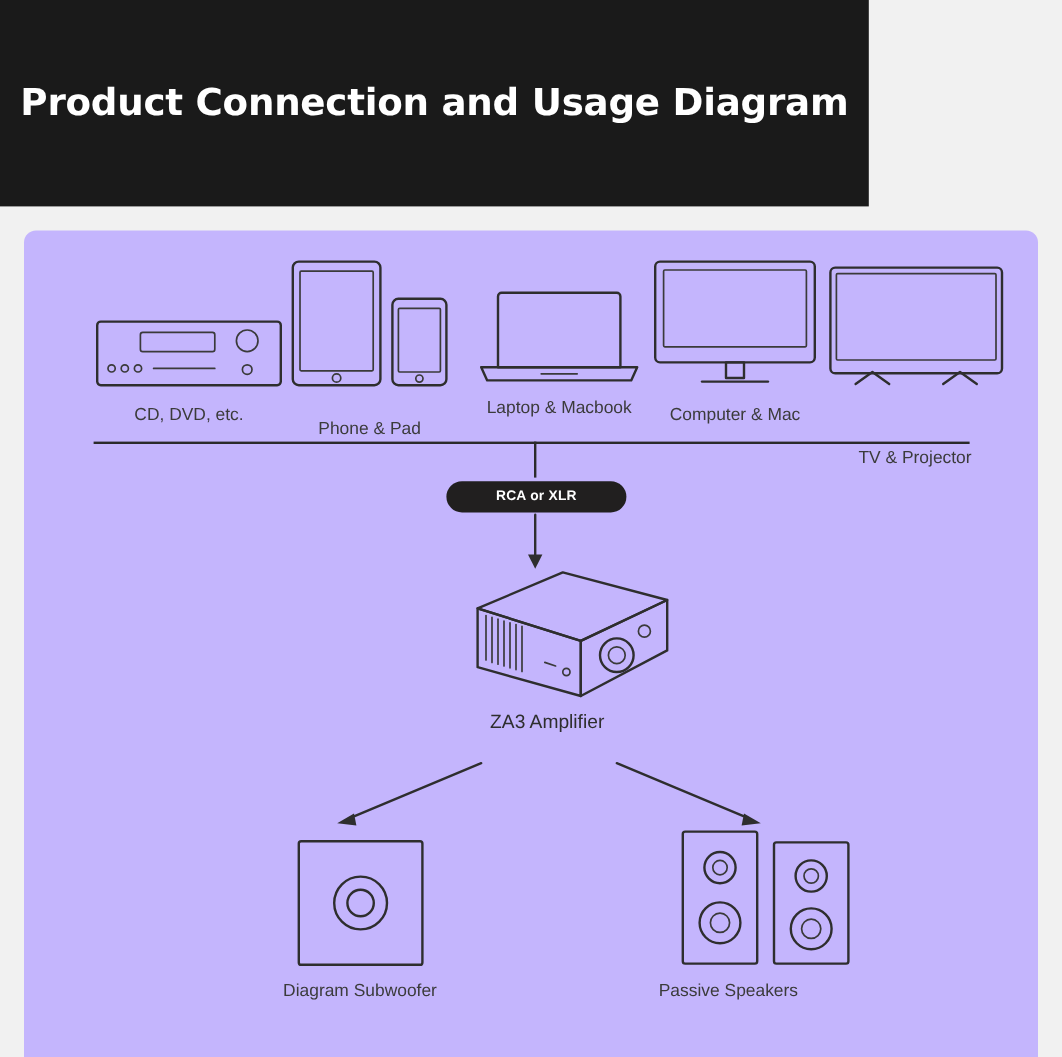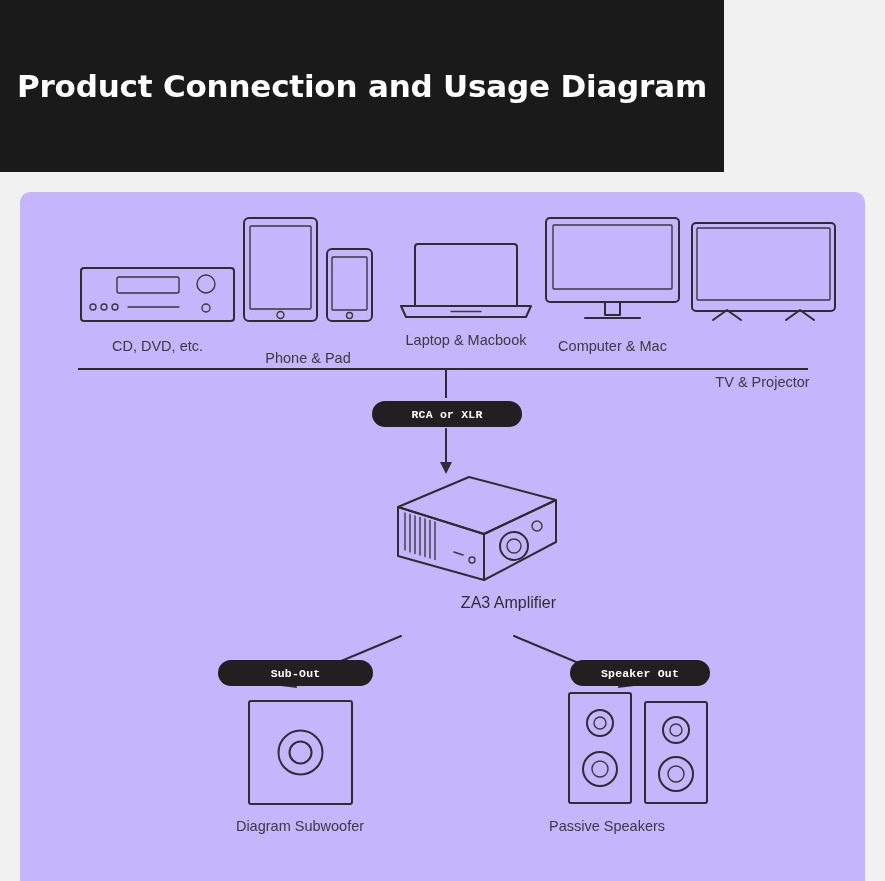--- a/index.html
+++ b/index.html
@@ -63,21 +63,21 @@
     background: #211f1f;
     color: #ffffff;
     border-radius: 14px;
     font-size: 11.5px;
     font-weight: bold;
     letter-spacing: 0.2px;
     display: flex;
     align-items: center;
     justify-content: center;
     height: 26px;
-    font-family: Liberation Mono, monospace;
+    font-family: Liberation Sans, sans-serif;
   }
   
   .device {
     position: absolute;
   }
   .hline {
     position: absolute;
     background: #2b2b2b;
   }
   svg { display: block; overflow: visible; }
@@ -194,35 +194,33 @@
         </g>
 
         <circle class="stroke" cx="163" cy="70" r="14"></circle>
         <circle class="stroke-thin" cx="163" cy="70" r="7"></circle>
 
         <circle class="stroke-thin" cx="186" cy="50" r="5"></circle>
         <line class="stroke-thin" x1="103" y1="76" x2="112" y2="79"></line>
         <circle class="stroke-thin" cx="121" cy="84" r="3"></circle>
       </svg>
     </div>
-    <div class="amp-label" style="left:336px; top:402px; width:200px;text-align:right;">ZA3 Amplifier</div>
+    <div class="amp-label" style="left:336px; top:402px; width:200px;">ZA3 Amplifier</div>
 
     <svg style="position:absolute; left:255px; top:442px;" width="130" height="60">
       <line class="stroke" x1="126" y1="2" x2="16" y2="48"></line>
       <path class="fill-dark" d="M6 52 l14 -8 l2 10 z"></path>
     </svg>
 
     <svg style="position:absolute; left:490px; top:442px;" width="130" height="60">
       <line class="stroke" x1="4" y1="2" x2="114" y2="48"></line>
       <path class="fill-dark" d="M124 52 l-14 -8 l-2 10 z"></path>
     </svg>
 
-    <div class="pill" style="left:198px; top:468px; width:155px;">Sub-Out</div>
-
-    <div class="pill" style="left:550px; top:468px; width:140px;">Speaker Out</div>
+
 
     <div class="device" style="left:228px; top:508px; width:105px; height:105px;">
       <svg width="105" height="105" viewBox="0 0 105 105">
         <rect class="stroke" x="1" y="1" width="103" height="103" rx="2"></rect>
         <circle class="stroke" cx="52.5" cy="52.5" r="22"></circle>
         <circle class="stroke" cx="52.5" cy="52.5" r="11"></circle>
       </svg>
     </div>
     <div class="label" style="left:190px; top:626px; width:180px;">Diagram Subwoofer</div>
 

